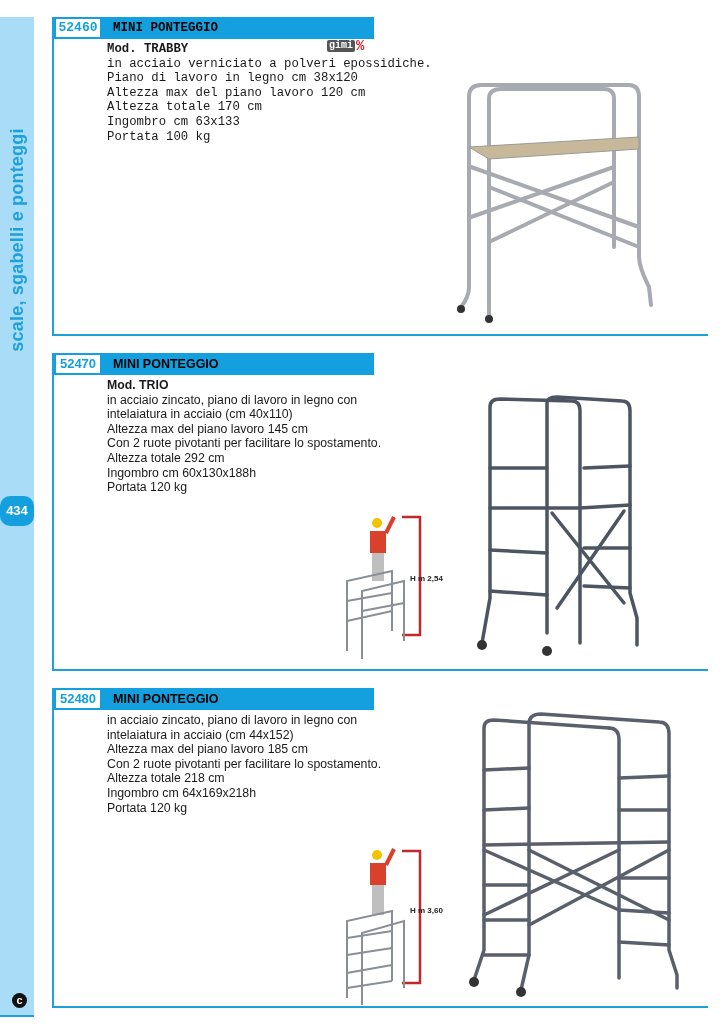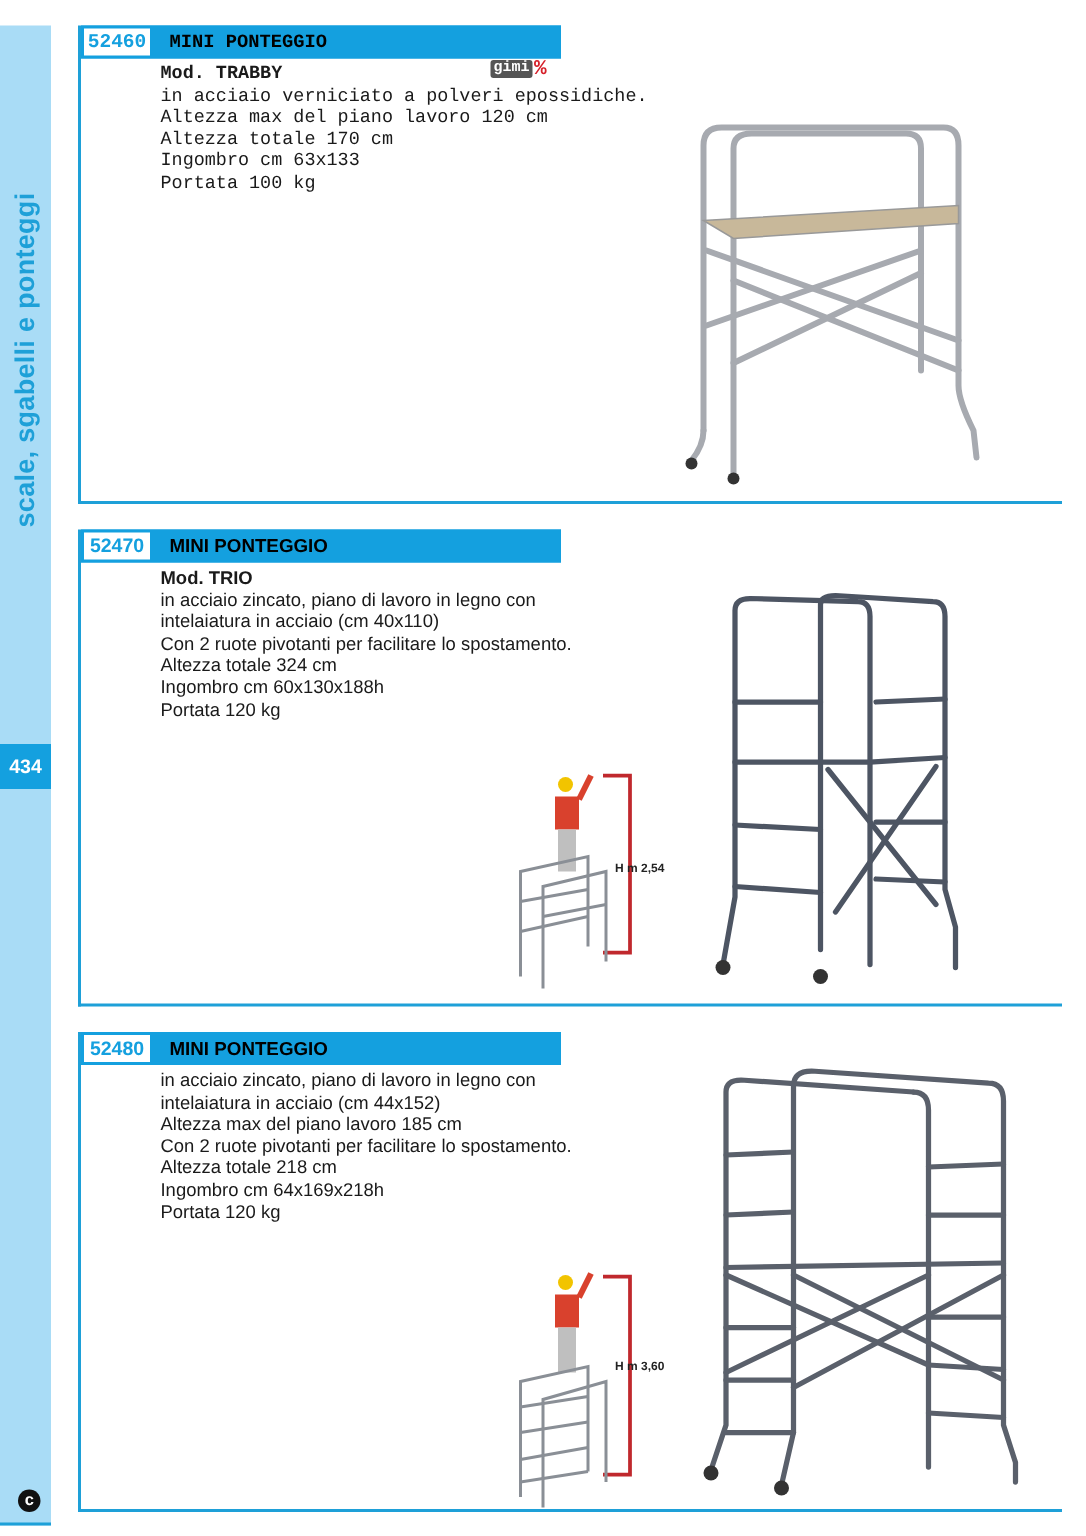--- a/index.html
+++ b/index.html
@@ -4,21 +4,21 @@
 <style>
   html, body { margin:0; padding:0; }
   body { width:724px; height:1024px; background:#ffffff; position:relative; overflow:hidden;
          font-family:"Liberation Sans", "DejaVu Sans", sans-serif; color:#1a1a1a; }
   .sidebar { position:absolute; left:0; top:17px; width:34px; height:1000px; background:#a9dcf6; }
   .sidebar-bottom { position:absolute; left:0; top:1015px; width:34px; height:2px; background:#1ea0d8; }
   .sidebar-title { position:absolute; left:2px; top:120px; width:30px; height:240px; }
   .sidebar-title span { position:absolute; left:50%; top:50%; transform:translate(-50%,-50%) rotate(-90deg);
         white-space:nowrap; font-weight:bold; font-size:18px; color:#1ea0d8; letter-spacing:0.2px; }
   .page-num { position:absolute; left:0; top:496px; width:34px; height:30px; background:#14a0df; color:#fff;
-        font-weight:bold; font-size:13px; text-align:center; line-height:30px; }
+        font-weight:bold; font-size:13px; text-align:center; line-height:30px;border-radius:10px; }
   .c-mark { position:absolute; left:12px; top:993px; width:15px; height:15px; border-radius:50%; background:#111;
         color:#fff; font-size:11px; font-weight:bold; text-align:center; line-height:15px; }
 
   .section { position:absolute; left:52px; width:654px; border-left:2px solid #1ea0d8; border-bottom:2px solid #1ea0d8; }
   .s1 { top:17px; height:317px;font-family:Liberation Mono, monospace; }
   .s2 { top:353px; height:316px; }
   .s3 { top:688px; height:318px; }
   .head { position:absolute; left:0; top:0; width:318px; height:20px; background:#14a0df; border:1px solid #14a0df; }
   .code { position:absolute; left:1px; top:1px; width:44px; height:18px; background:#fff; color:#14a0df;
         font-weight:bold; font-size:13px; line-height:18px; text-align:center; }
@@ -48,20 +48,21 @@
     <div class="code">52460</div>
     <div class="cat">MINI PONTEGGIO</div>
   </div>
   <div class="brand">
     <span class="b1">gimi</span>
     <span class="b2">%</span>
   </div>
   <div class="desc">
     <div class="model">Mod. TRABBY</div>
     <div>in acciaio verniciato a polveri epossidiche.</div>
+    <div>Piano di lavoro in legno cm 38x120</div>
     <div>Altezza max del piano lavoro 120 cm</div>
     <div>Altezza totale 170 cm</div>
     <div>Ingombro cm 63x133</div>
     <div>Portata 100 kg</div>
   </div>
   <svg class="img" style="left:385px;top:40px" width="220" height="275" viewBox="0 0 220 275">
     <g stroke="#a7aab0" stroke-width="4" fill="none" stroke-linecap="round">
       <path d="M30 230 L30 40 Q30 28 42 28 L190 28 Q200 28 200 40 L200 200 Q200 210 210 230 L212 248"></path>
       <path d="M50 258 L50 42 Q50 32 62 32 L165 32 Q175 32 175 42 L175 190"></path>
       <path d="M30 230 Q30 240 22 250"></path>
@@ -78,22 +79,23 @@
 
 <div class="section s2">
   <div class="head">
     <div class="code">52470</div>
     <div class="cat">MINI PONTEGGIO</div>
   </div>
   <div class="desc">
     <div class="model">Mod. TRIO</div>
     <div>in acciaio zincato, piano di lavoro in legno con</div>
     <div>intelaiatura in acciaio (cm 40x110)</div>
+    <div>Altezza max del piano lavoro 145 cm</div>
     <div>Con 2 ruote pivotanti per facilitare lo spostamento.</div>
-    <div>Altezza totale 324 cm</div>
+    <div>Altezza totale 292 cm</div>
     <div>Ingombro cm 60x130x188h</div>
     <div>Portata 120 kg</div>
   </div>
   <svg class="img" style="left:278px;top:158px" width="100" height="150" viewBox="0 0 100 150">
     <path d="M70 6 L88 6 L88 124 L70 124" stroke="#c0282d" stroke-width="2.5" fill="none"></path>
     <circle cx="45" cy="12" r="5" fill="#f2c400"></circle>
     <rect x="38" y="20" width="16" height="22" fill="#d9412d"></rect>
     <rect x="40" y="42" width="12" height="28" fill="#bfbfbf"></rect>
     <line x1="54" y1="22" x2="62" y2="6" stroke="#d9412d" stroke-width="4"></line>
     <g stroke="#8a8f96" stroke-width="2" fill="none">

